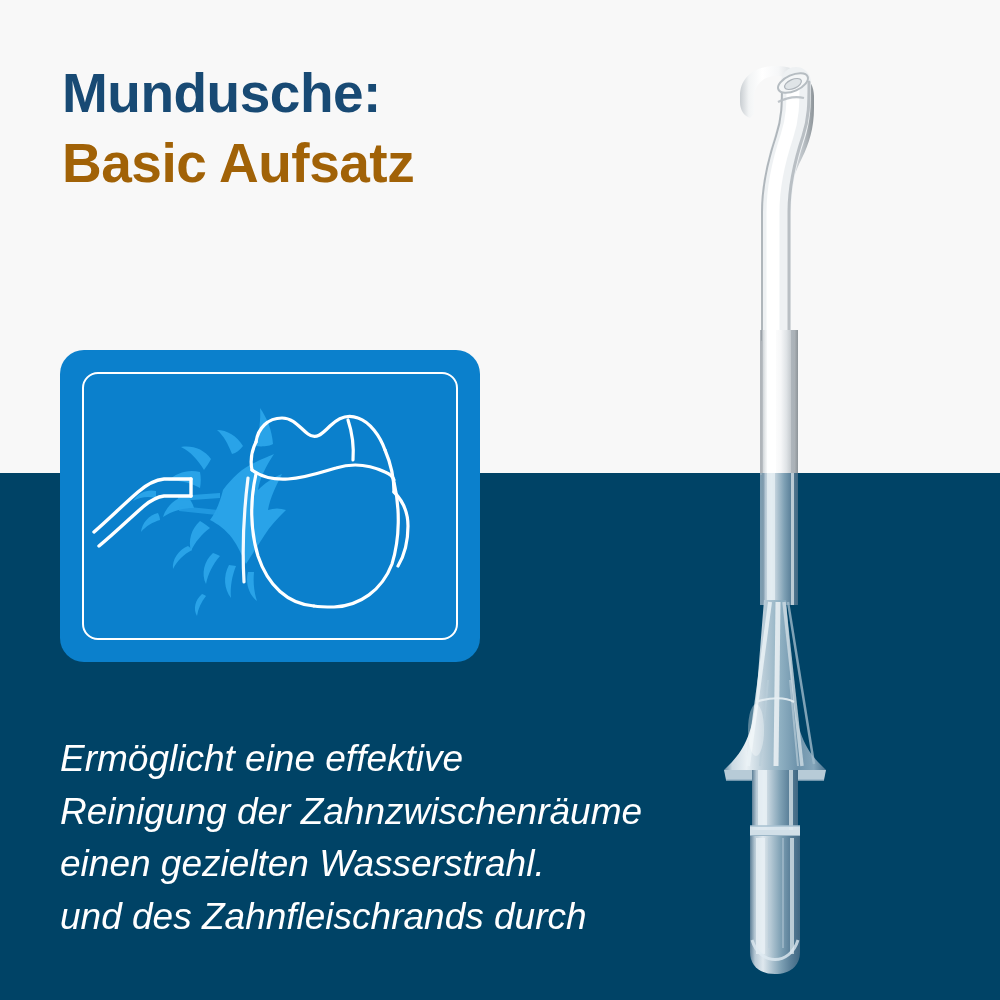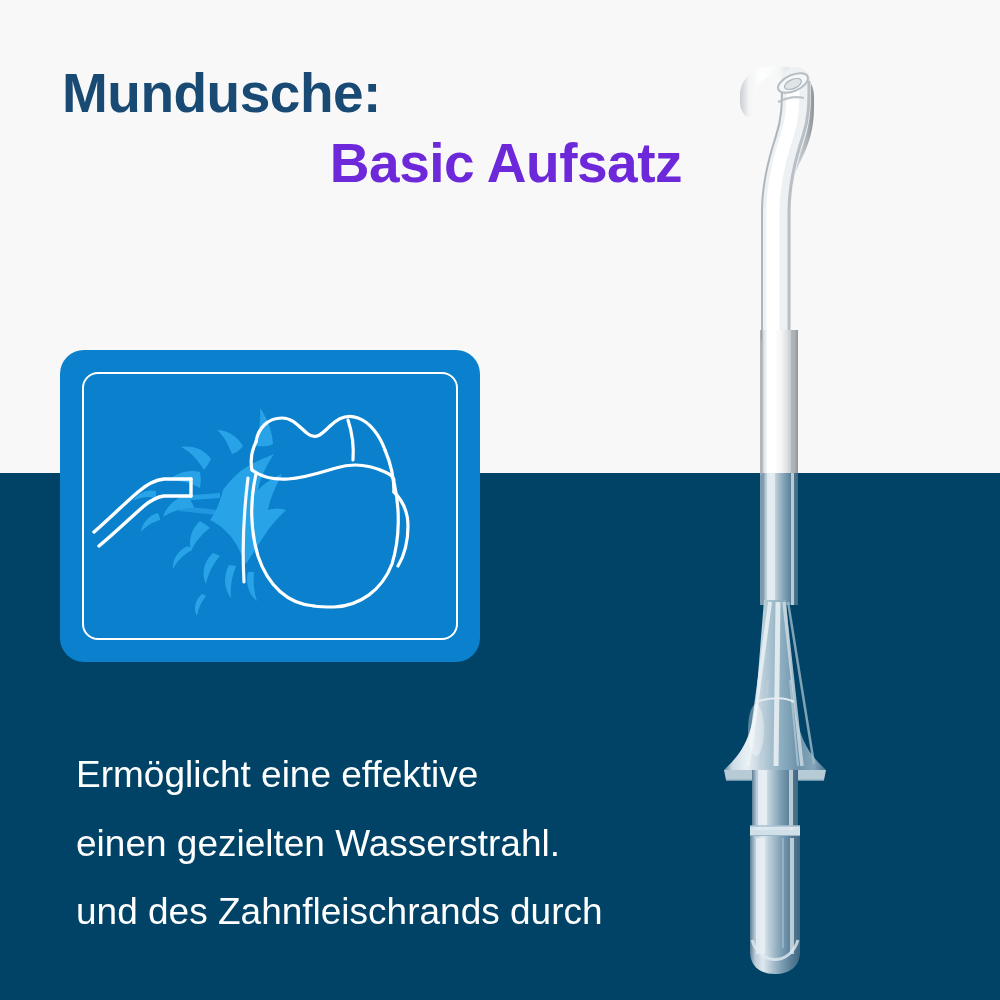--- a/index.html
+++ b/index.html
@@ -39,21 +39,21 @@
   }
   .headline-line {
     font-size: 55px;
     font-weight: 700;
     line-height: 1.28;
     letter-spacing: -0.5px;
     margin: 0;
     white-space: nowrap;
   }
   .headline-line-1 { color: #184a74; }
-  .headline-line-2 { color: #6d28d9; text-align: right; }
+  .headline-line-2 { color: #a16207; }
 
   
   .icon-card {
     position: absolute;
     left: 60px;
     top: 350px;
     width: 420px;
     height: 312px;
     background: #0b80cc;
     border-radius: 24px;
@@ -79,21 +79,21 @@
   .body-copy {
     position: absolute;
     left: 60px;
     top: 733px;
     width: 700px;
     color: #ffffff;
     font-size: 37px;
     line-height: 1.42;
     font-weight: 400;
   }
-  .body-copy p { margin: 16px; }
+  .body-copy p { margin: 0; font-style: italic; }
 
   
   .product {
     position: absolute;
     left: 690px;
     top: 40px;
     width: 230px;
     height: 960px;
   }
 </style>
@@ -194,20 +194,21 @@
                  C56 182, 70 168, 84 156
                  C90 151, 96 147, 104 146
                  L131 146"></path>
         <path d="M131 129 L131 146"></path>
       </g>
     </svg>
   </div>
 
   <div class="body-copy">
     <p>Ermöglicht eine effektive</p>
+    <p>Reinigung der Zahnzwischenräume</p>
     <p>einen gezielten Wasserstrahl.</p>
     <p>und des Zahnfleischrands durch</p>
   </div>
 
   <svg class="product" viewBox="0 0 230 960">
     <defs>
 
       <linearGradient id="shaftLight" x1="0" y1="0" x2="1" y2="0">
         <stop offset="0%" stop-color="#c9ced2"></stop>
         <stop offset="12%" stop-color="#f2f4f5"></stop>

